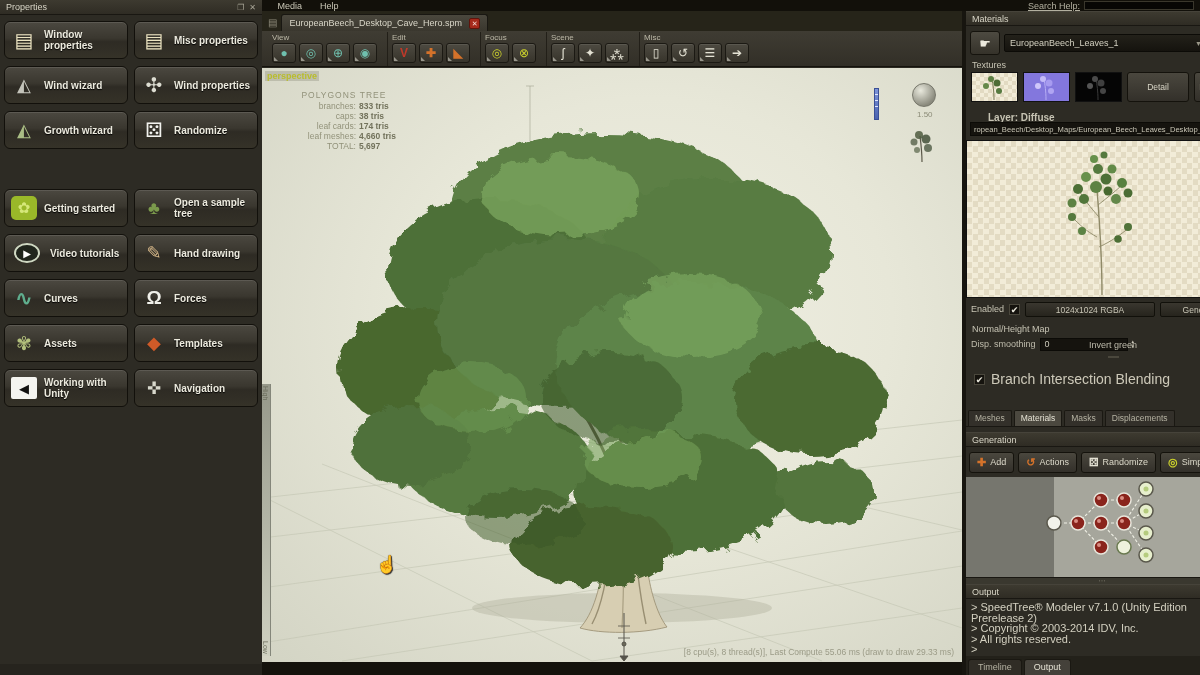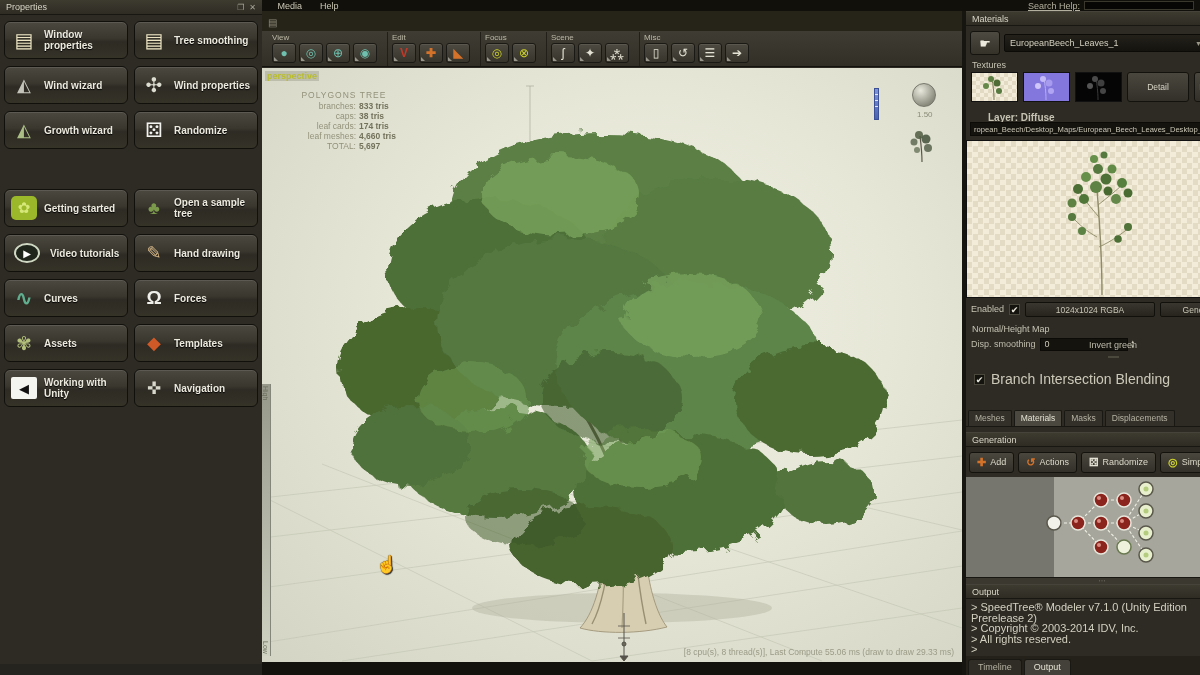--- a/index.html
+++ b/index.html
@@ -182,21 +182,21 @@
       <span class="wbtn">❐</span>
       <span class="wbtn">✕</span>
     </div>
     <div class="pgrid">
       <div class="pbtn">
         <span class="pb-icon i-doc">▤</span>
         <span class="lbl">Window properties</span>
       </div>
       <div class="pbtn">
         <span class="pb-icon i-doc">▤</span>
-        <span class="lbl">Tree smoothing</span>
+        <span class="lbl">Misc properties</span>
       </div>
       <div class="pbtn">
         <span class="pb-icon i-hat">◭</span>
         <span class="lbl">Wind wizard</span>
       </div>
       <div class="pbtn">
         <span class="pb-icon i-fan">✣</span>
         <span class="lbl">Wind properties</span>
       </div>
       <div class="pbtn">
@@ -247,20 +247,24 @@
       <div class="pbtn">
         <span class="pb-icon i-nav">✜</span>
         <span class="lbl">Navigation</span>
       </div>
     </div>
   </div>
 
   <div class="vp-pane">
     <div class="tabbar">
       <span class="doc-ic">▤</span>
+      <div class="doc-tab">
+        <span class="tt">EuropeanBeech_Desktop_Cave_Hero.spm</span>
+        <span class="tab-close">✕</span>
+      </div>
     </div>
 
     <div class="vp-toolbar">
       <div class="tb-group">
         <div class="tb-glabel">View</div>
         <div class="tb-row">
           <div class="tb-btn">
               <span class="c-teal">●</span>
             </div>
           <div class="tb-btn">

